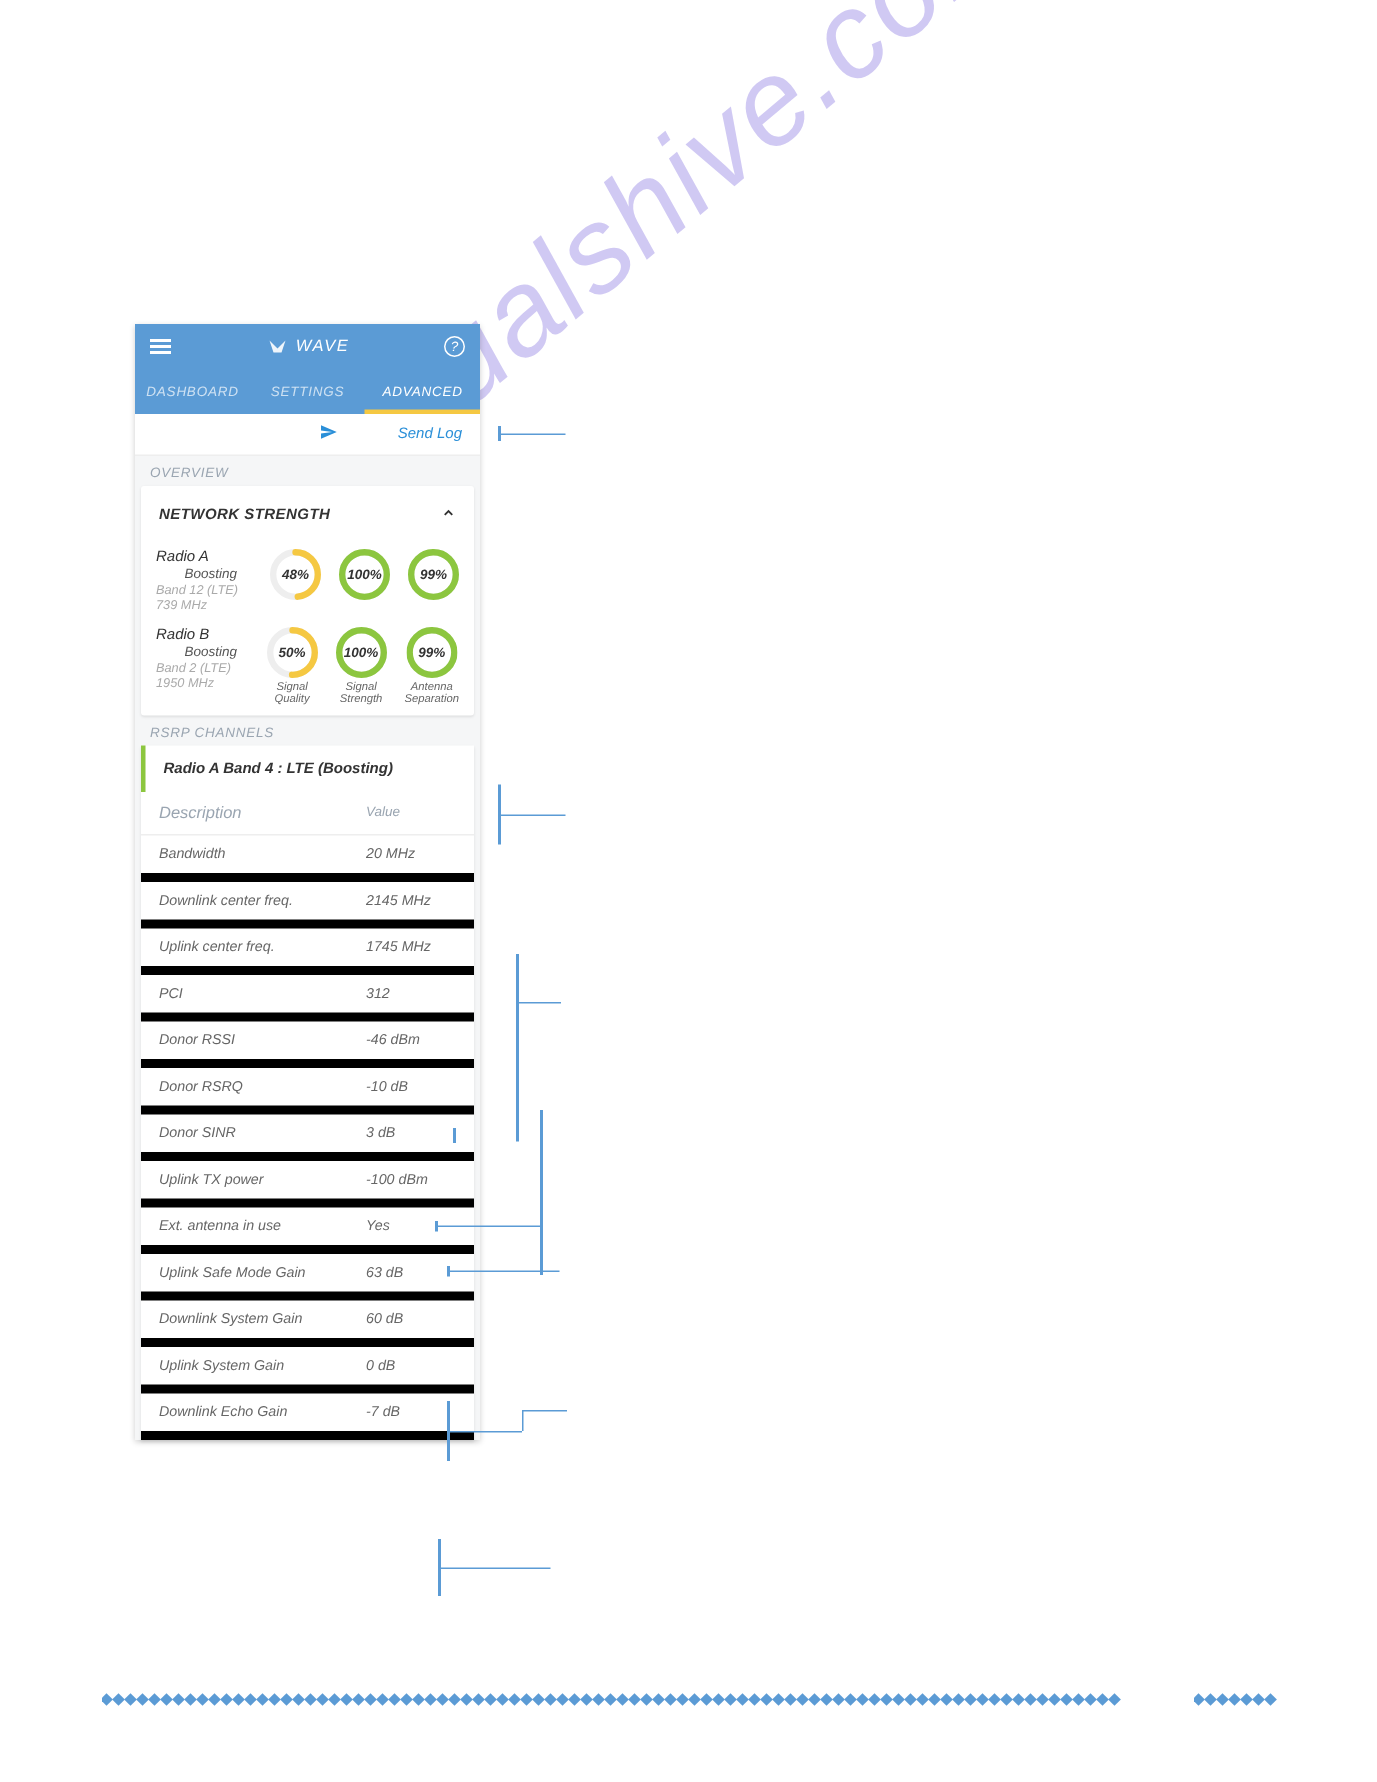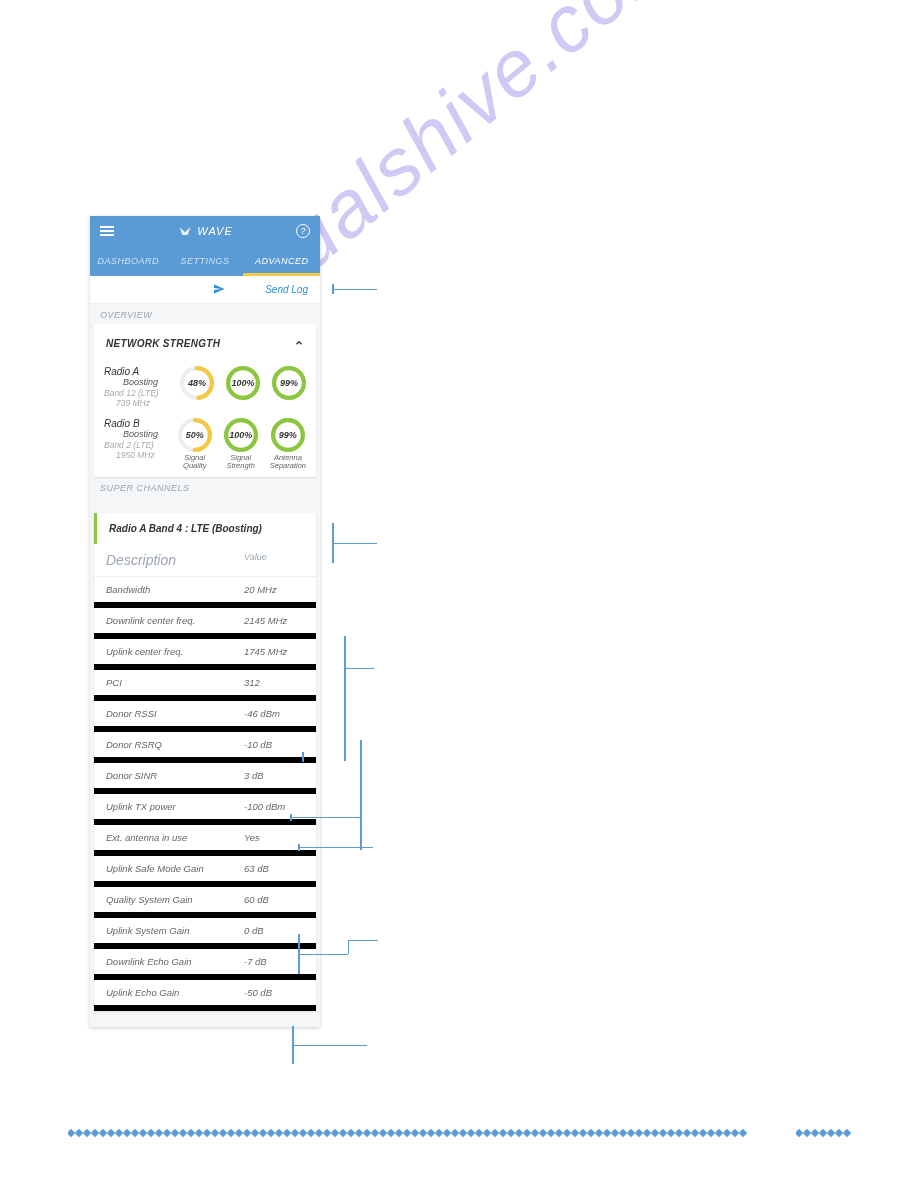--- a/index.html
+++ b/index.html
@@ -27,34 +27,34 @@
   .card { background: #fff; margin: 0 4px; border-radius: 2px; box-shadow: 0 1px 2px rgba(0,0,0,.1); }
   .card-header { display: flex; align-items: center; justify-content: space-between; padding: 10px 12px; }
   .card-title { font-size: 10px; font-weight: 700; color: #333; letter-spacing: .3px; }
   .chevron svg { width: 10px; height: 10px; }
 
   .radio-row { display: flex; padding: 4px 10px 6px; gap: 8px; }
   .radio-info { width: 70px; }
   .radio-name { font-size: 10px; color: #333; font-weight: 500; }
   .radio-status { font-size: 9px; color: #555; padding-left: 19px; }
   .radio-band { font-size: 8.5px; color: #aaa; margin-top: 1px; }
-  .radio-freq { font-size: 8.5px; color: #aaa; margin-left: 12px; }
+  .radio-freq { font-size: 8.5px; color: #aaa; }
   .gauges { display: flex; gap: 12px; flex: 1; justify-content: flex-end; }
   .gauge-wrap { display: flex; flex-direction: column; align-items: center; gap: 2px; }
   .gauge { width: 34px; height: 34px; position: relative; }
   .gauge svg { width: 100%; height: 100%; transform: rotate(-90deg); }
   .gauge-bg { fill: none; stroke: #eee; stroke-width: 4; }
   .gauge-fg { fill: none; stroke-width: 4; stroke-linecap: round; }
   .gauge-text { position: absolute; top: 0; left: 0; right: 0; bottom: 0; display: flex; align-items: center; justify-content: center; font-size: 9px; font-weight: 600; color: #333; }
   .gauge-label { font-size: 7.5px; color: #666; text-align: center; line-height: 1.1; }
 
-  .channel-card { background: #fff; margin: 16px 4px; box-shadow: 0 1px 2px rgba(0,0,0,.1); }
+  .channel-card { background: #fff; margin: 0 4px; box-shadow: 0 1px 2px rgba(0,0,0,.1); }
   .channel-header { border-left: 3px solid #8cc63f; padding: 10px 12px; font-size: 10px; font-weight: 700; color: #333; }
   .table-head { display: flex; padding: 8px 12px; border-bottom: 1px solid #eee; }
-  .col-desc { flex: 1; color: #9aa5b1; font-size: 14px; }
+  .col-desc { flex: 1; color: #9aa5b1; font-size: 11px; }
   .col-val { width: 60px; color: #9aa5b1; font-size: 9px; }
   .table-body { }
   .trow { display: flex; padding: 7px 12px; border-bottom: 6px solid #000000; }
   .tdesc { flex: 1; color: #666; font-size: 9.5px; }
   .tval { width: 60px; color: #666; font-size: 9.5px; }
 
   
   .pointer { position: absolute; border-top: 1.5px solid #5b9bd5; }
   .pointer.vert { border-left: 1.5px solid #5b9bd5; border-top: none; }
   .tick { position: absolute; width: 2px; background: #5b9bd5; }
@@ -170,21 +170,21 @@
                   <circle class="gauge-bg" cx="16" cy="16" r="14"></circle>
                   <circle class="gauge-fg" cx="16" cy="16" r="14" stroke="#8cc63f" stroke-dasharray="87.08494835750906 87.96459430051421"></circle>
                 </svg><div class="gauge-text">99%</div></div>
               <div class="gauge-label">Antenna<br>Separation</div>
             </div>
           </div>
         </div>
       </div>
   </div>
 
-  <div class="section-label">SUPER CHANNELS</div>
+  <div class="section-label">RSRP CHANNELS</div>
 
   <div class="channel-card">
     <div class="channel-header">Radio A Band 4 : LTE (Boosting)</div>
     <div class="table-head">
       <div class="col-desc">Description</div>
       <div class="col-val">Value</div>
     </div>
     <div class="table-body" id="table-body">
         <div class="trow">
           <div class="tdesc">Bandwidth</div>
@@ -220,34 +220,30 @@
         </div>
         <div class="trow">
           <div class="tdesc">Ext. antenna in use</div>
           <div class="tval">Yes</div>
         </div>
         <div class="trow">
           <div class="tdesc">Uplink Safe Mode Gain</div>
           <div class="tval">63 dB</div>
         </div>
         <div class="trow">
-          <div class="tdesc">Quality System Gain</div>
+          <div class="tdesc">Downlink System Gain</div>
           <div class="tval">60 dB</div>
         </div>
         <div class="trow">
           <div class="tdesc">Uplink System Gain</div>
           <div class="tval">0 dB</div>
         </div>
         <div class="trow">
           <div class="tdesc">Downlink Echo Gain</div>
           <div class="tval">-7 dB</div>
-        </div>
-        <div class="trow">
-          <div class="tdesc">Uplink Echo Gain</div>
-          <div class="tval">-50 dB</div>
         </div>
       </div>
   </div>
 
 </div>
 
 <div class="tick" style="left:332px; top:284px; height:10px;"></div>
 <div class="pointer" style="left:332px; top:289px; width:45px;"></div>
 
 <div class="tick" style="left:332px; top:523px; height:40px;"></div>

